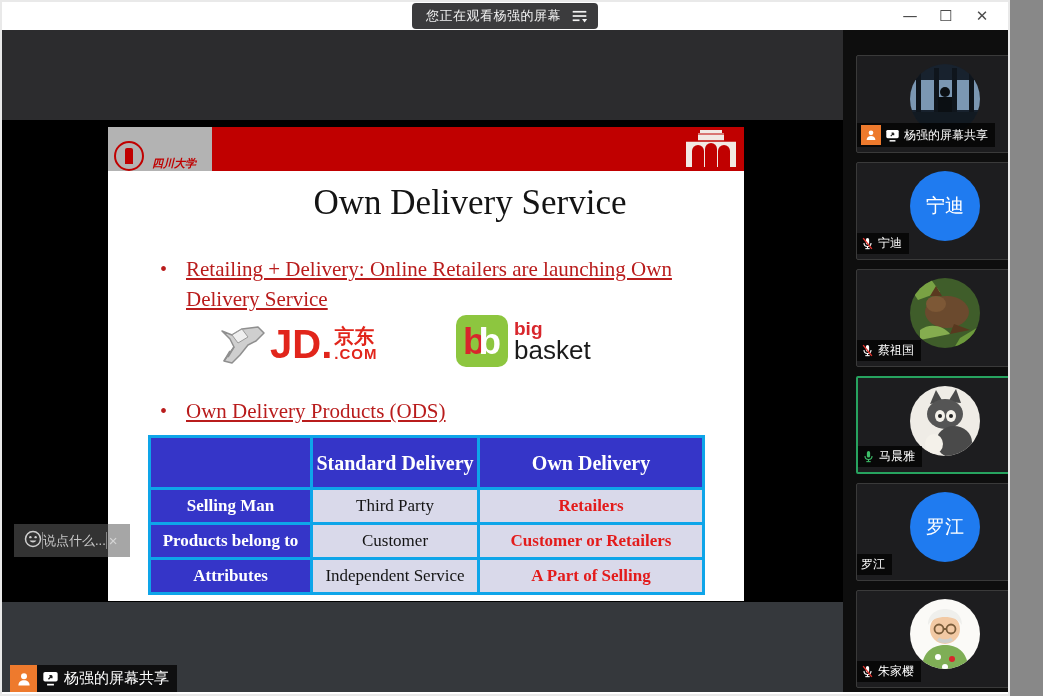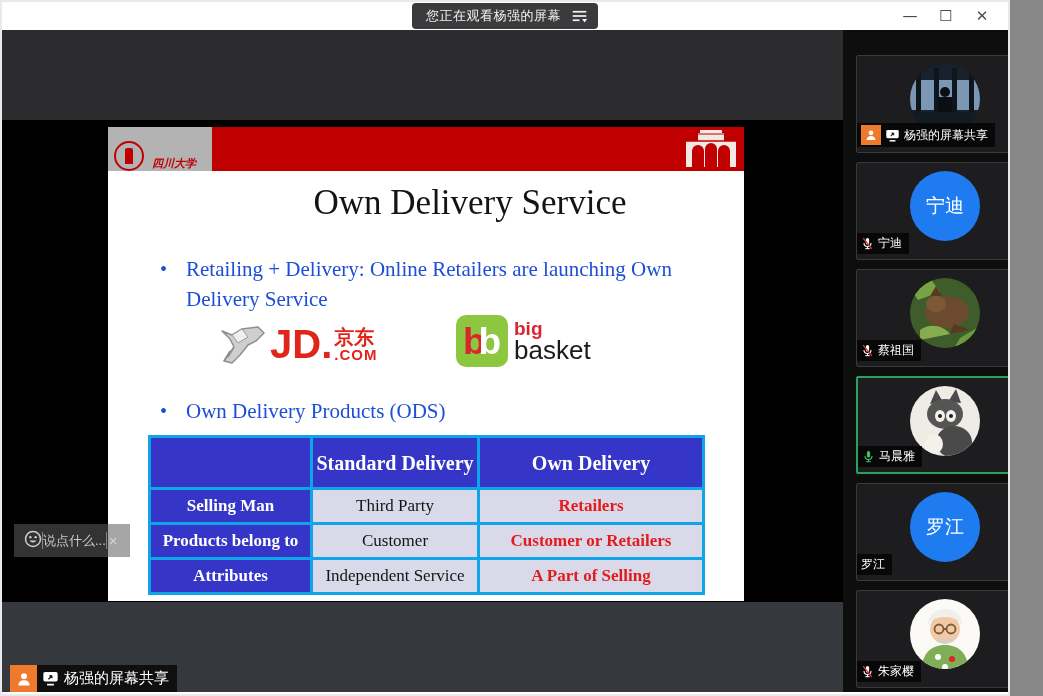--- a/index.html
+++ b/index.html
@@ -35,30 +35,30 @@
                display:flex; align-items:flex-end; gap:8px; padding-left:6px; }
   .emblem { width:30px; height:30px; border:2px solid #c00000; border-radius:50%; background:#b3b3b3;
             display:flex; align-items:center; justify-content:center; flex:0 0 auto; }
   .emblem-inner { width:8px; height:16px; background:#c00000; border-radius:2px 2px 0 0; }
   .uni-name { color:#c00000; font-size:11px; font-weight:bold; font-style:italic; white-space:nowrap; }
   .band-gate { position:absolute; right:6px; top:2px; }
 
   .slide-title { position:absolute; left:0; top:56px; width:100%; text-align:center;
                  font-size:35px; color:#141414;margin-left:44px; }
 
-  .bullet { position:absolute; left:48px; width:548px; font-size:21px; color:#1d4ed8; line-height:1.42;
-            padding-left:30px; }
+  .bullet { position:absolute; left:48px; width:548px; font-size:21px; color:#b91c1c; line-height:1.42;
+            padding-left:30px;text-decoration:underline; }
   .bullet::before { content:"•"; position:absolute; left:4px; top:0; font-size:20px; }
   .bullet-1 { top:128px; }
   .bullet-2 { top:270px; }
 
   
   .logo-row { position:absolute; left:0; top:188px; width:100%; height:70px; }
   .jd-logo { position:absolute; left:110px; top:6px; display:flex; align-items:center; }
-  .jd-text { display:flex; align-items:flex-end; font-family:"Liberation Sans",sans-serif; }
+  .jd-text { display:flex; align-items:flex-start; font-family:"Liberation Sans",sans-serif; }
   .jd-main { color:#e1251b; font-size:40px; font-weight:bold; line-height:.9; }
   .jd-col { display:flex; flex-direction:column; margin-left:2px; line-height:1; }
   .jd-cn { color:#e1251b; font-size:20px; font-weight:bold; }
   .jd-com { color:#e1251b; font-size:15px; font-weight:bold; letter-spacing:1px; }
   .bb-logo { position:absolute; left:348px; top:0; display:flex; align-items:center; gap:6px; }
   .bb-badge { width:52px; height:52px; background:#8dc63f; border-radius:10px;
               display:flex; align-items:center; justify-content:center;
               font-family:"Liberation Sans",sans-serif; font-weight:bold; font-size:37px; line-height:1; }
   .bb-b1 { color:#d8262c; }
   .bb-b2 { color:#ffffff; margin-left:-7px; }

